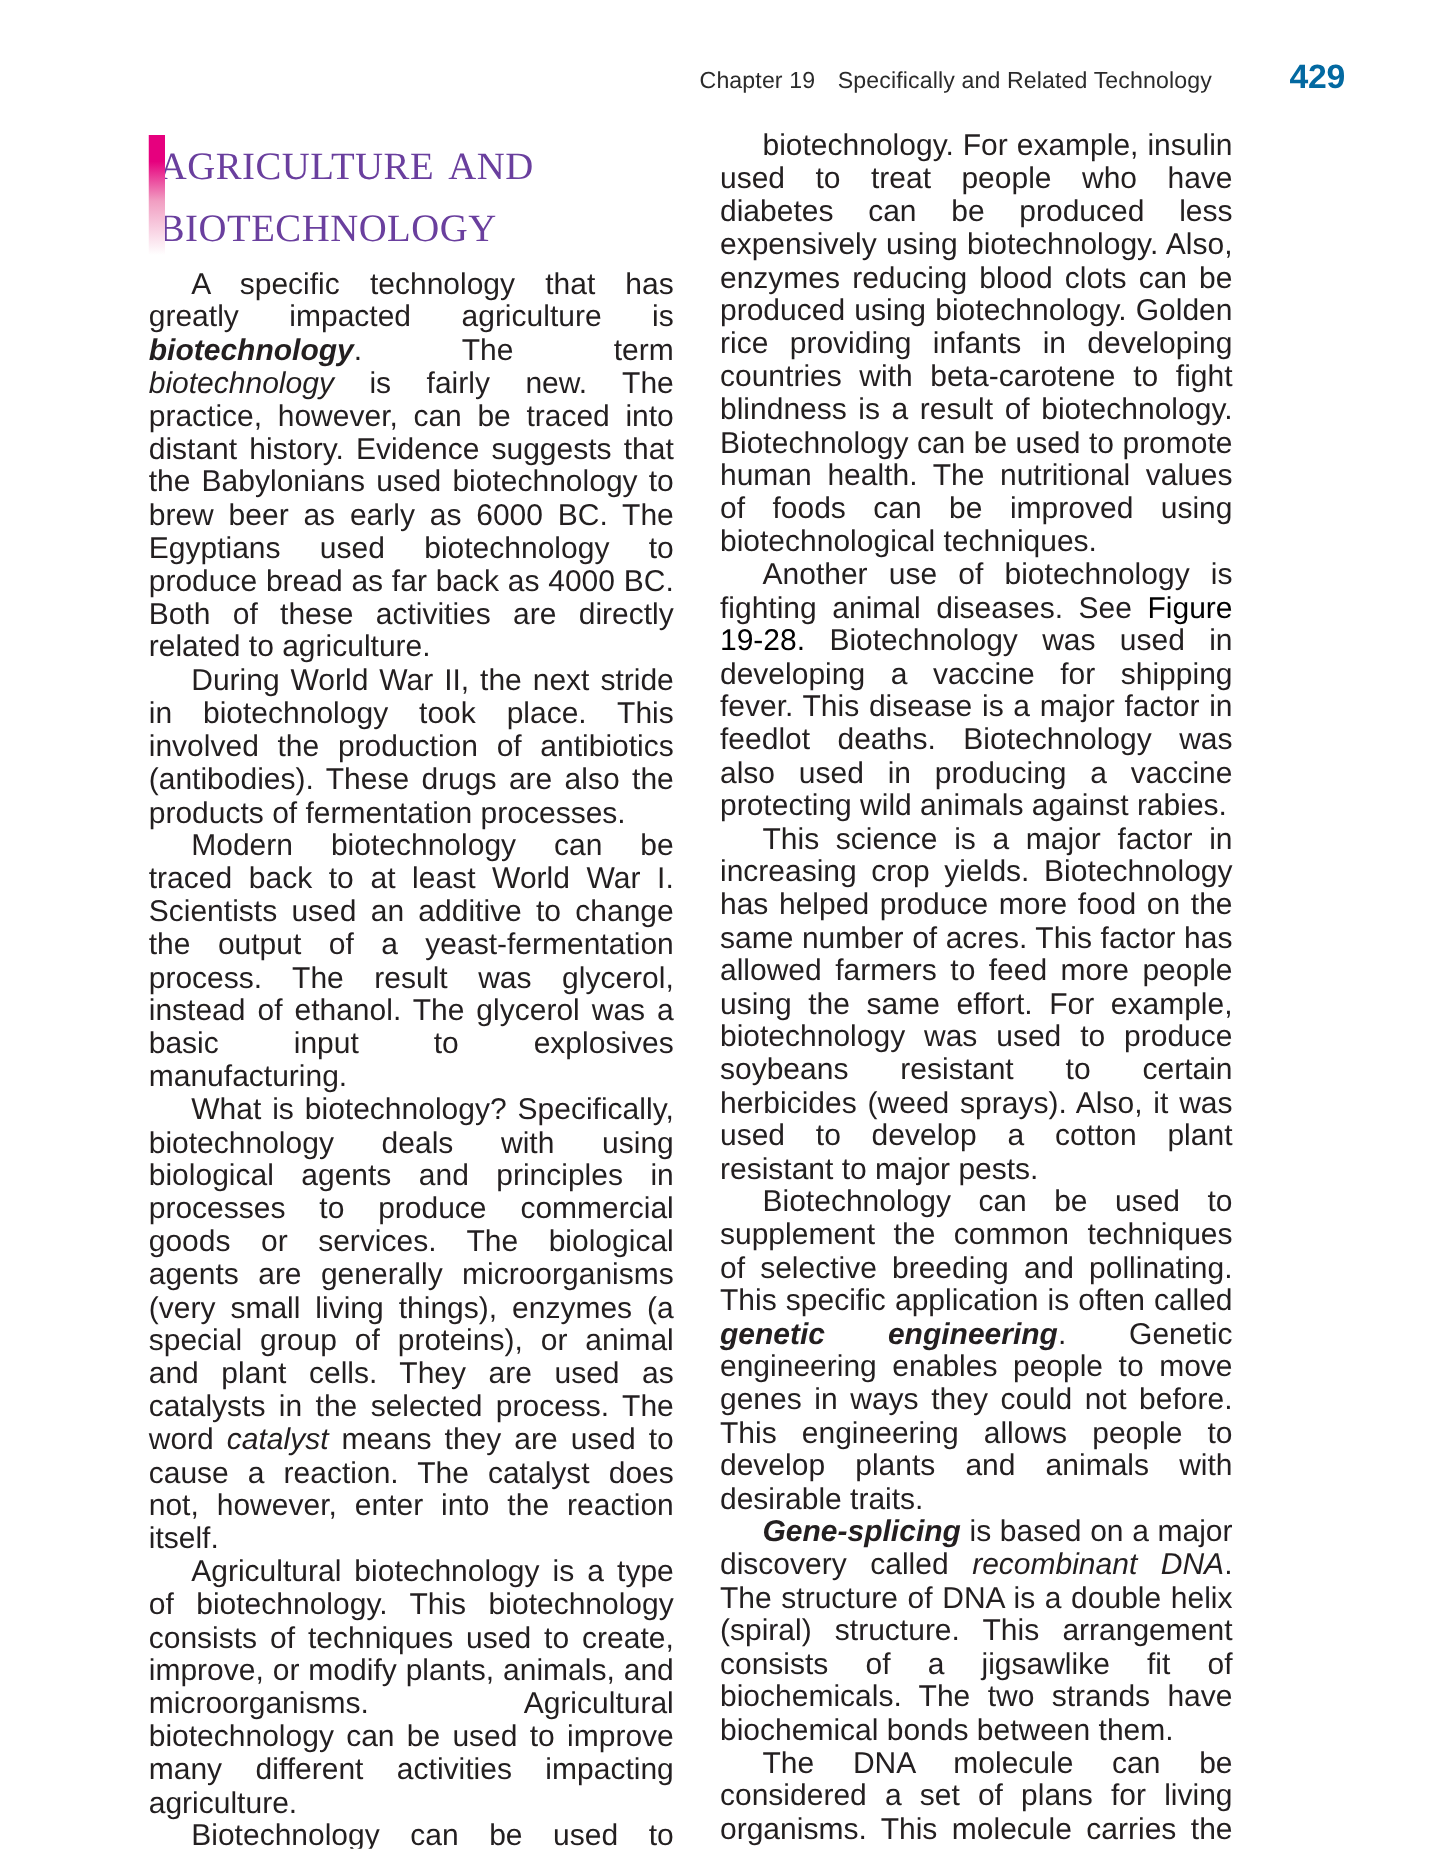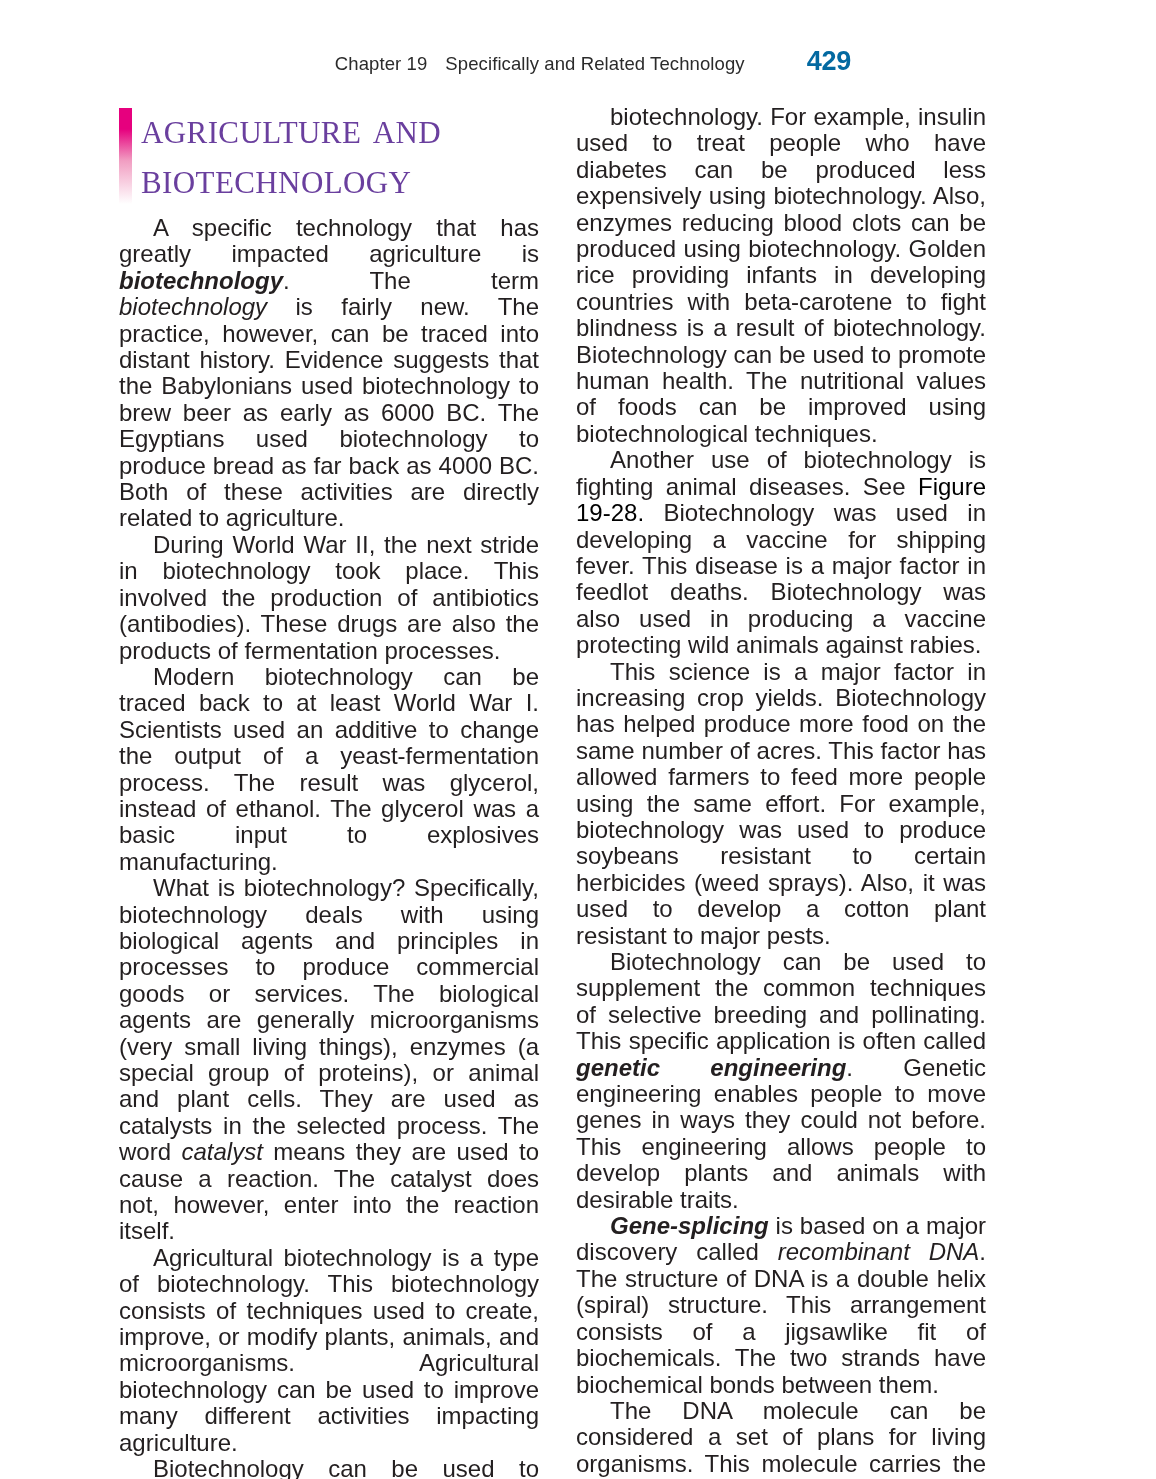--- a/index.html
+++ b/index.html
@@ -24,21 +24,21 @@
 
   
   .running-head {
     position: absolute;
     top: 46px;
     left: 110px;
     right: 80px;
     height: 34px;
     display: flex;
     align-items: baseline;
-    justify-content: center;
+    justify-content: flex-end;
   }
   .rh-text {
     font-size: 18.5px;
     letter-spacing: 0.1px;
     color: #2b2b2b;
     white-space: pre;
   }
   .rh-chapter { margin-right: 18px; }
   .page-number {
     font-size: 27px;
@@ -60,21 +60,21 @@
   }
   .col {
     width: 420px;
     position: relative;
   }
   .col-right { width: 410px; }
 
   
   .heading-wrap {
     position: relative;
-    padding-left: 22px;
+    padding-left: 8px;
     margin-bottom: 11px;
   }
   .heading-bar {
     position: absolute;
     left: 0;
     top: 4px;
     width: 13px;
     height: 96px;
     background: linear-gradient(to bottom, #e6007e 0%, #e6007e 22%, #f19ec2 55%, #ffffff 100%);
   }

